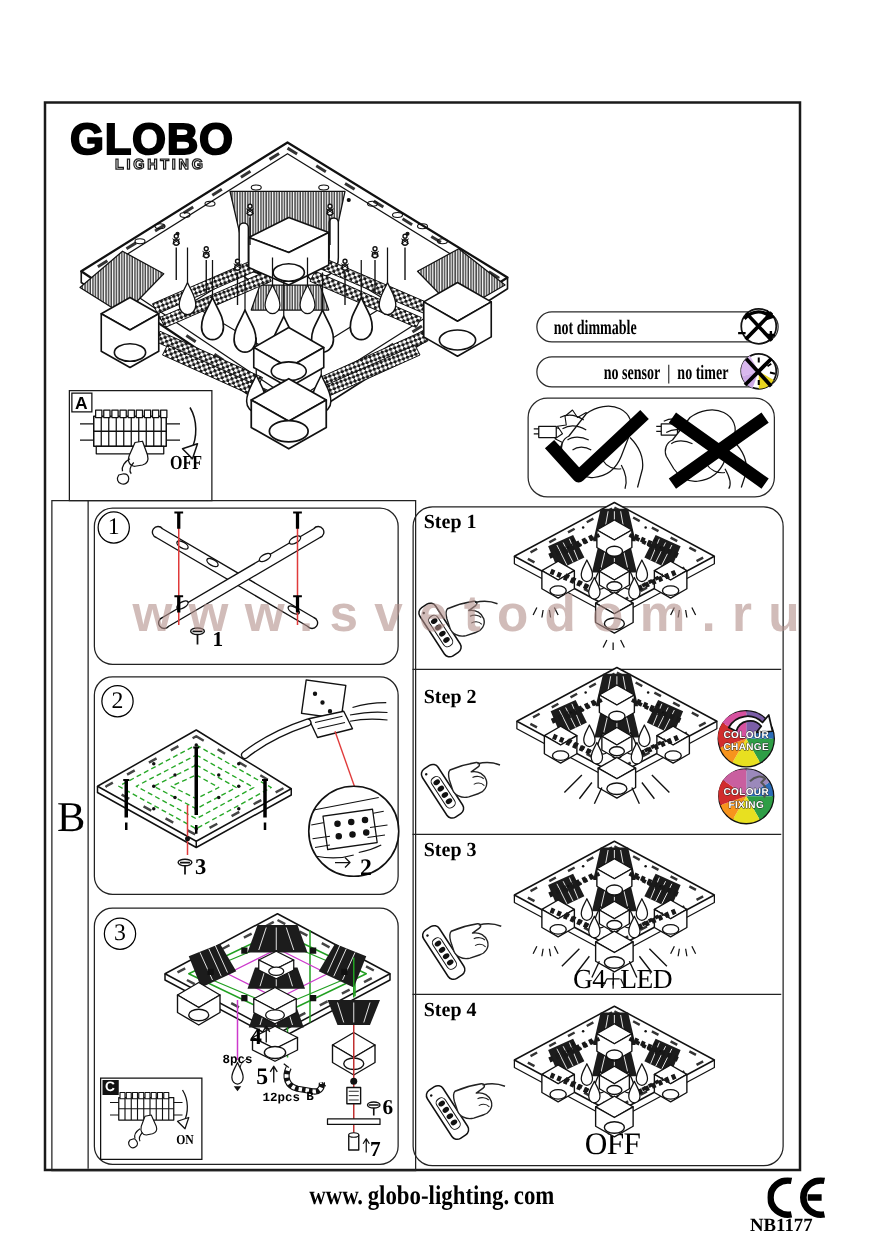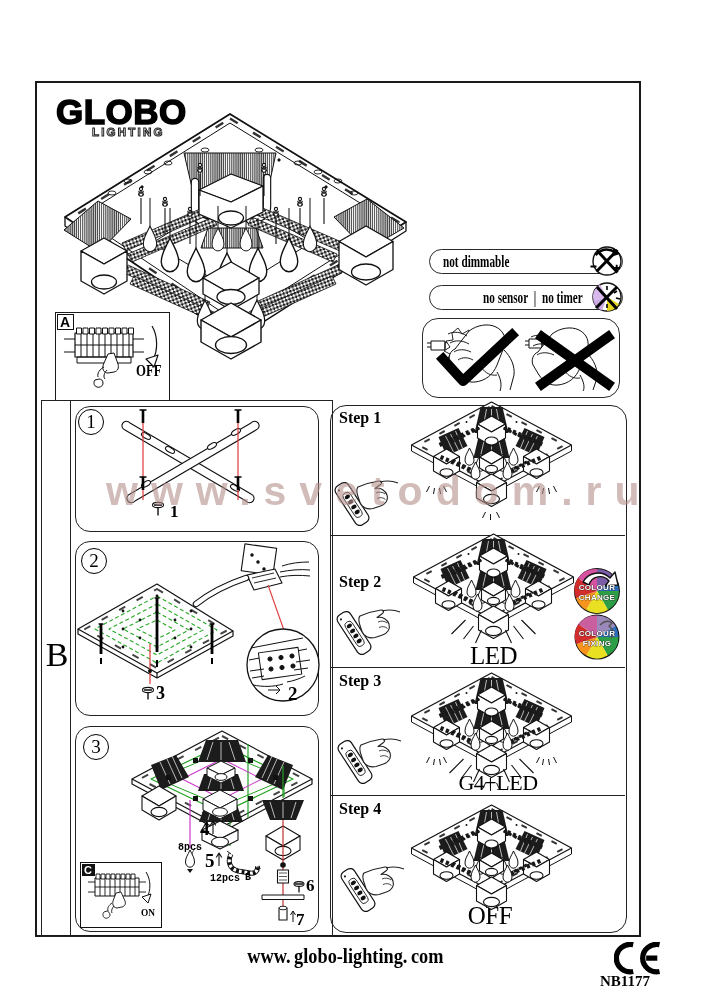--- a/index.html
+++ b/index.html
@@ -63,28 +63,27 @@
 <div class="abs" style="left:330px;top:405px;width:295px;height:526px;border:1.4px solid #222;border-radius:16px;"></div>
 
 <div class="abs" style="left:330px;top:535px;width:295px;height:0;border-top:1.4px solid #222;"></div>
 
 <div class="abs" style="left:330px;top:667px;width:295px;height:0;border-top:1.4px solid #222;"></div>
 
 <div class="abs" style="left:330px;top:795px;width:295px;height:0;border-top:1.4px solid #222;"></div>
 
 <div class="abs mono" style="left:339px;top:409px;font-size:16px;font-weight:bold;"><span style="white-space:pre;">Step 1</span></div>
 
-<div class="abs mono" style="left:339px;top:573px;font-size:16px;font-weight:bold;"><span style="white-space:pre;">Step 2</span></div>
+<div class="abs mono" style="left:339px;top:549px;font-size:16px;font-weight:bold;"><span style="white-space:pre;">Step 2</span></div>
 
 <div class="abs mono" style="left:339px;top:672px;font-size:16px;font-weight:bold;"><span style="white-space:pre;">Step 3</span></div>
 
 <div class="abs mono" style="left:339px;top:800px;font-size:16px;font-weight:bold;"><span style="white-space:pre;">Step 4</span></div>
 
 
-<div class="abs serif" style="left:436px;top:642px;width:115px;text-align:center;font-size:25px;letter-spacing:-0.5px;">LED</div>
 
 <div class="abs serif" style="left:428px;top:770px;width:140px;text-align:center;font-size:22px;letter-spacing:-0.5px;">G4+LED</div>
 
 <div class="abs serif" style="left:440px;top:902px;width:100px;text-align:center;font-size:25px;letter-spacing:-0.5px;">OFF</div>
 
 <svg class="abs" style="left:0;top:0;" width="706" height="1000" viewBox="0 0 706 1000">
 <defs>
   <pattern id="vlines" width="2.1" height="6" patternUnits="userSpaceOnUse">
     <rect width="2.1" height="6" fill="#fff"></rect>
     <line x1="0.8" y1="0" x2="0.8" y2="6" stroke="#222" stroke-width="1.0"></line>

